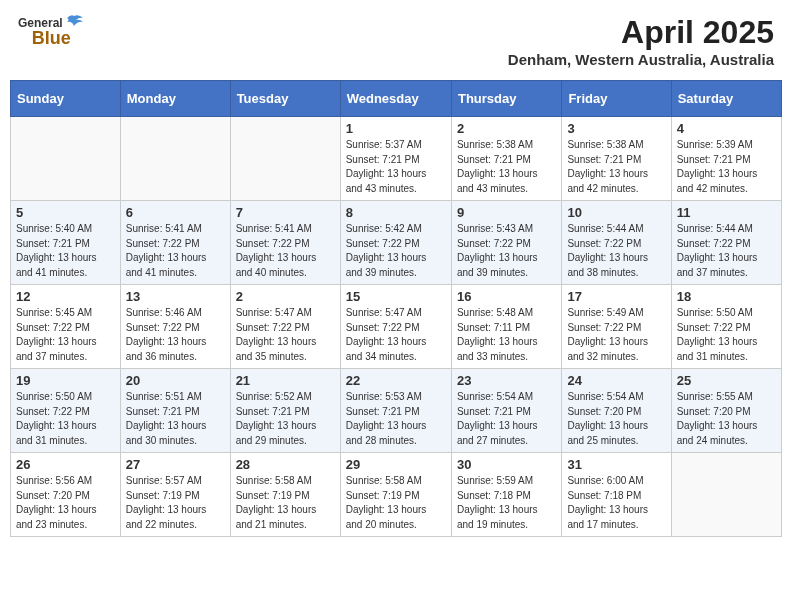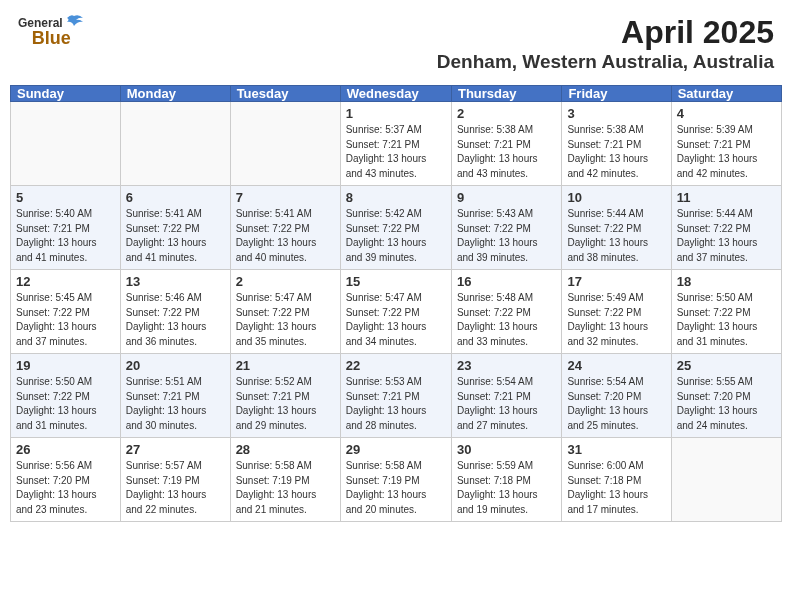--- a/index.html
+++ b/index.html
@@ -34,36 +34,36 @@
     }
     .title-block {
       text-align: right;
     }
     .title-month {
       font-size: 32px;
       font-weight: bold;
       color: #222;
     }
     .title-location {
-      font-size: 19px;
+      font-size: 15px;
       font-weight: bold;
       color: #333;
     }
     .calendar {
       width: 100%;
       border-collapse: collapse;
       border: 1px solid #ccc;
     }
     .calendar th {
       background: #4472c4;
       color: #fff;
       font-size: 13px;
       font-weight: bold;
       text-align: left;
-      padding: 0 6px;
+      padding: 10px 6px;
       border: 1px solid #3a5fa0;
     }
     .calendar td {
       vertical-align: top;
       padding: 4px 5px;
       border: 1px solid #ccc;
       width: 113px;
       min-height: 80px;
       font-size: 11px;
       color: #333;
@@ -235,21 +235,21 @@
         <td>
           <span class="day-number">15</span>
           <div class="day-info" style="white-space: pre-line;">Sunrise: 5:47 AM
 Sunset: 7:22 PM
 Daylight: 13 hours
 and 34 minutes.</div>
         </td>
         <td>
           <span class="day-number">16</span>
           <div class="day-info" style="white-space: pre-line;">Sunrise: 5:48 AM
-Sunset: 7:22 PM
+Sunset: 7:11 PM
 Daylight: 13 hours
 and 33 minutes.</div>
         </td>
         <td>
           <span class="day-number">17</span>
           <div class="day-info" style="white-space: pre-line;">Sunrise: 5:49 AM
 Sunset: 7:22 PM
 Daylight: 13 hours
 and 32 minutes.</div>
         </td>

